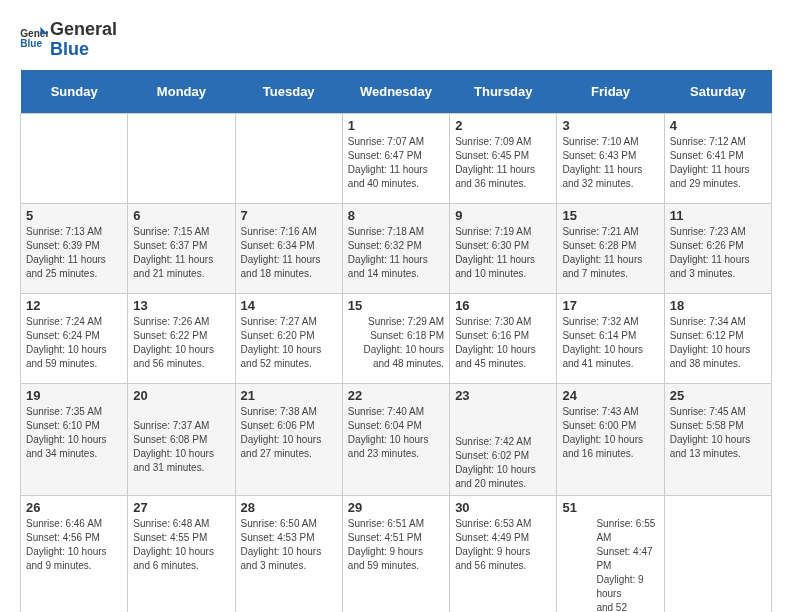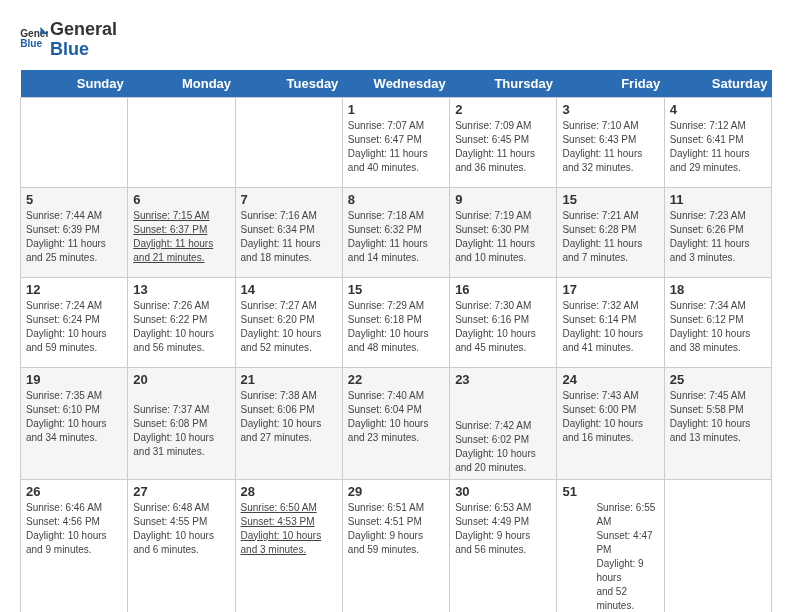--- a/index.html
+++ b/index.html
@@ -51,22 +51,22 @@
       font-weight: normal;
     }
     table {
       width: 100%;
       border-collapse: collapse;
       font-size: 11px;
     }
     thead th {
       background-color: #2a6db5;
       color: white;
-      padding: 6px 4px;
-      text-align: right;
+      padding: 14px 4px;
+      text-align: center;
       font-size: 13px;
       font-weight: bold;
     }
     tbody td {
       border: 1px solid #ccc;
       vertical-align: top;
       padding: 4px 5px;
       height: 90px;
       width: 107px;
     }
@@ -157,28 +157,28 @@
           <span class="day-number">4</span>
           <div class="day-info" style="white-space: pre-line;">Sunrise: 7:12 AM
 Sunset: 6:41 PM
 Daylight: 11 hours
 and 29 minutes.</div>
         </td>
       </tr>
       <tr>
         <td>
           <span class="day-number">5</span>
-          <div class="day-info" style="white-space: pre-line;">Sunrise: 7:44 AM
+          <div class="day-info" style="white-space: pre-line;">Sunrise: 7:13 AM
 Sunset: 6:39 PM
 Daylight: 11 hours
 and 25 minutes.</div>
         </td>
         <td>
           <span class="day-number">6</span>
-          <div class="day-info" style="white-space: pre-line; text-decoration: underline;">Sunrise: 7:15 AM
+          <div class="day-info" style="white-space: pre-line;">Sunrise: 7:15 AM
 Sunset: 6:37 PM
 Daylight: 11 hours
 and 21 minutes.</div>
         </td>
         <td>
           <span class="day-number">7</span>
           <div class="day-info" style="white-space: pre-line;">Sunrise: 7:16 AM
 Sunset: 6:34 PM
 Daylight: 11 hours
 and 18 minutes.</div>
@@ -229,21 +229,21 @@
         </td>
         <td>
           <span class="day-number">14</span>
           <div class="day-info" style="white-space: pre-line;">Sunrise: 7:27 AM
 Sunset: 6:20 PM
 Daylight: 10 hours
 and 52 minutes.</div>
         </td>
         <td>
           <span class="day-number">15</span>
-          <div class="day-info" style="white-space: pre-line;">Sunrise: 7:29 AM
+          <div class="day-info" style="white-space: pre-line; text-align: right;">Sunrise: 7:29 AM
 Sunset: 6:18 PM
 Daylight: 10 hours
 and 48 minutes.</div>
         </td>
         <td>
           <span class="day-number">16</span>
           <div class="day-info" style="white-space: pre-line;">Sunrise: 7:30 AM
 Sunset: 6:16 PM
 Daylight: 10 hours
 and 45 minutes.</div>
@@ -324,21 +324,21 @@
         </td>
         <td>
           <span class="day-number">27</span>
           <div class="day-info" style="white-space: pre-line;">Sunrise: 6:48 AM
 Sunset: 4:55 PM
 Daylight: 10 hours
 and 6 minutes.</div>
         </td>
         <td>
           <span class="day-number">28</span>
-          <div class="day-info" style="white-space: pre-line; text-decoration: underline;">Sunrise: 6:50 AM
+          <div class="day-info" style="white-space: pre-line;">Sunrise: 6:50 AM
 Sunset: 4:53 PM
 Daylight: 10 hours
 and 3 minutes.</div>
         </td>
         <td>
           <span class="day-number">29</span>
           <div class="day-info" style="white-space: pre-line;">Sunrise: 6:51 AM
 Sunset: 4:51 PM
 Daylight: 9 hours
 and 59 minutes.</div>

